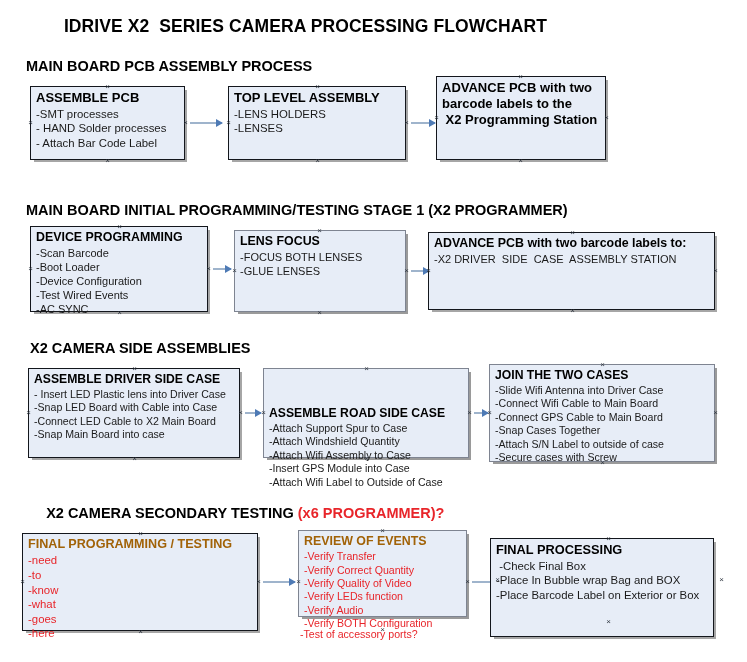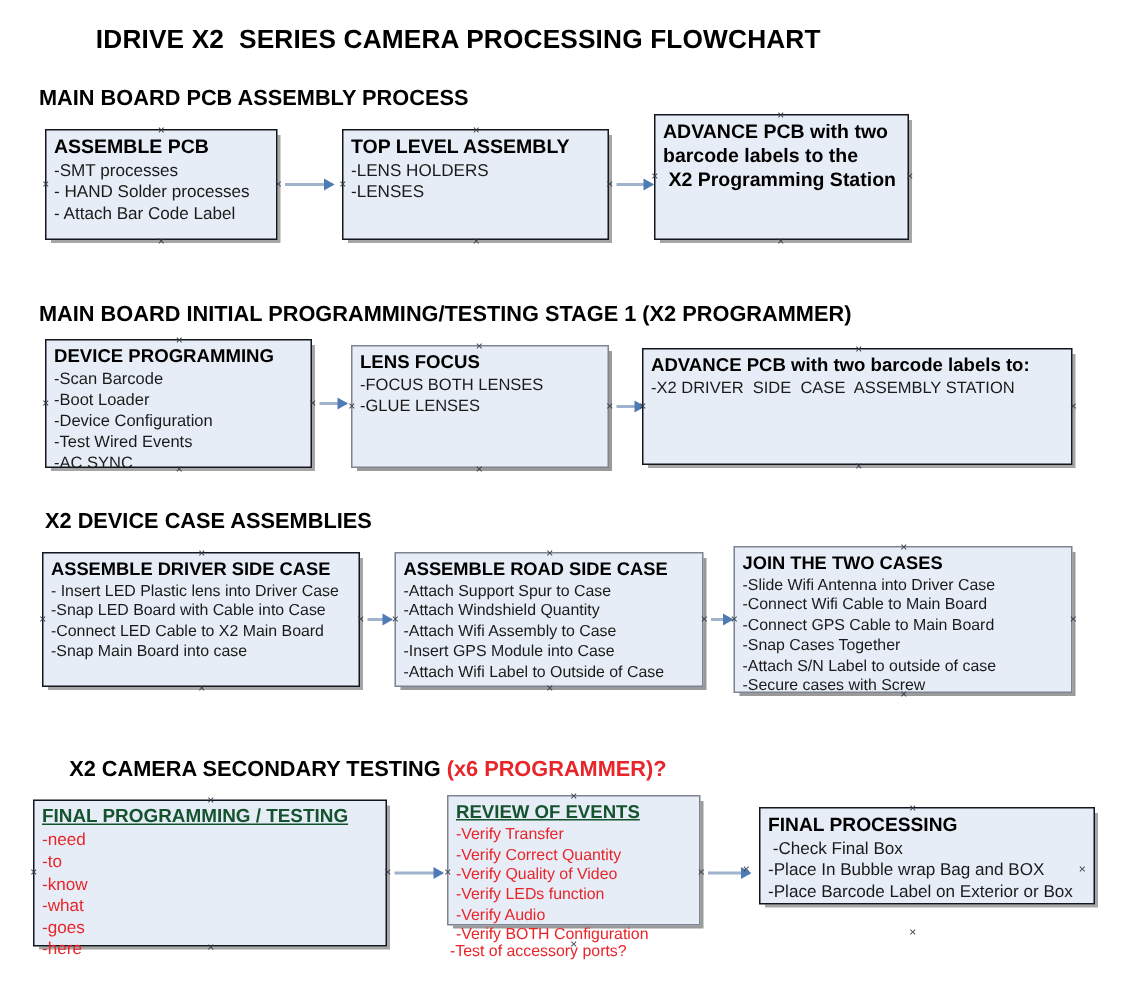--- a/index.html
+++ b/index.html
@@ -65,21 +65,21 @@
     white-space: pre;
     margin-bottom: 1px;
   }
   .node-line {
     font-size: 11.4px;
     color: #1a1a1a;
     line-height: 1.28;
     white-space: pre;
   }
   
-  .node.red .node-title { color: #14532d; text-decoration: underline; }
+  .node.red .node-title { color: #a16207; }
   .node.red .node-line  { color: #e8252a; }
 
   
   .t-sm .node-title { font-size: 12.4px; }
   .t-sm .node-line  { font-size: 11px; }
   .t-xs .node-line  { font-size: 10.6px; line-height: 1.27; }
 
   
   .conn {
     position: absolute;
@@ -194,38 +194,38 @@
 
   <div class="node t-sm" style="left:428px; top:232px; width:287px; height:78px;">
     <div class="node-title">ADVANCE PCB with two barcode labels to:</div>
     <div class="node-line">-X2 DRIVER  SIDE  CASE  ASSEMBLY STATION</div>
   </div>
   <div class="hx" style="left:425px; top:267px;"></div>
   <div class="hx" style="left:569px; top:229px;"></div>
   <div class="hx" style="left:569px; top:307px;"></div>
   <div class="hx" style="left:712px; top:267px;"></div>
 
-  <div class="section-head" style="left:30px; top:340px;">X2 DEVICE CASE ASSEMBLIES</div>
+  <div class="section-head" style="left:30px; top:340px;">X2 CAMERA SIDE ASSEMBLIES</div>
 
   <div class="node t-xs" style="left:28px; top:368px; width:212px; height:90px;">
     <div class="node-title" style="font-size:12.2px;">ASSEMBLE DRIVER SIDE CASE</div>
     <div class="node-line">- Insert LED Plastic lens into Driver Case</div>
     <div class="node-line">-Snap LED Board with Cable into Case</div>
     <div class="node-line">-Connect LED Cable to X2 Main Board</div>
     <div class="node-line">-Snap Main Board into case</div>
   </div>
   <div class="hx" style="left:25px;  top:409px;"></div>
   <div class="hx" style="left:131px; top:365px;"></div>
   <div class="hx" style="left:131px; top:455px;"></div>
   <div class="hx" style="left:237px; top:409px;"></div>
 
   <div class="conn" style="left:245px; top:412px; width:16px;"></div>
 
   <div class="node soft t-xs" style="left:263px; top:368px; width:206px; height:90px;">
-    <div class="node-title" style="font-size:12.2px;">ASSEMBLE ROAD SIDE CASE</div>
+    <div class="node-title" style="font-size:12.2px;margin-top:34px;">ASSEMBLE ROAD SIDE CASE</div>
     <div class="node-line">-Attach Support Spur to Case</div>
     <div class="node-line">-Attach Windshield Quantity</div>
     <div class="node-line">-Attach Wifi Assembly to Case</div>
     <div class="node-line">-Insert GPS Module into Case</div>
     <div class="node-line">-Attach Wifi Label to Outside of Case</div>
   </div>
   <div class="hx" style="left:260px; top:409px;"></div>
   <div class="hx" style="left:363px; top:365px;"></div>
   <div class="hx" style="left:363px; top:455px;"></div>
   <div class="hx" style="left:466px; top:409px;"></div>
@@ -276,21 +276,21 @@
     <div class="node-line">-Verify BOTH Configuration</div>
   </div>
   <div class="overflow-line" style="left:300px; top:628px;">-Test of accessory ports?</div>
   <div class="hx" style="left:295px; top:578px;"></div>
   <div class="hx" style="left:379px; top:527px;"></div>
   <div class="hx" style="left:379px; top:626px;"></div>
   <div class="hx" style="left:464px; top:578px;"></div>
 
   <div class="conn" style="left:472px; top:581px; width:28px;"></div>
 
-  <div class="node" style="left:506px; top:538px; width:224px; height:65px;">
+  <div class="node" style="left:490px; top:538px; width:224px; height:99px;">
     <div class="node-title" style="font-size:12.8px;">FINAL PROCESSING</div>
     <div class="node-line"> -Check Final Box</div>
     <div class="node-line">-Place In Bubble wrap Bag and BOX</div>
     <div class="node-line">-Place Barcode Label on Exterior or Box</div>
   </div>
   <div class="hx" style="left:494px; top:576px;"></div>
   <div class="hx" style="left:605px; top:535px;"></div>
   <div class="hx" style="left:605px; top:618px;"></div>
   <div class="hx" style="left:718px; top:576px;"></div>
 

